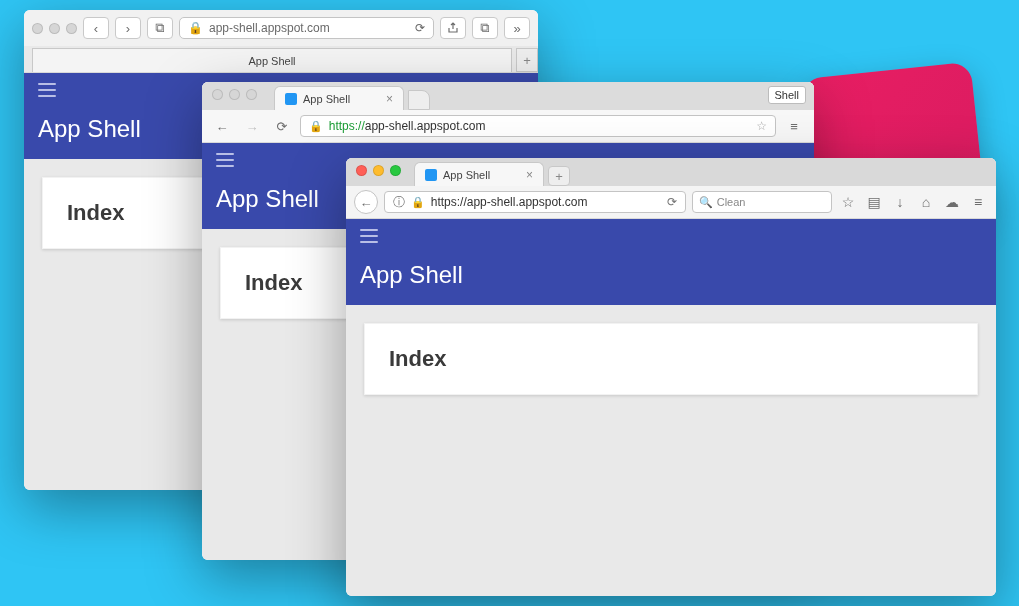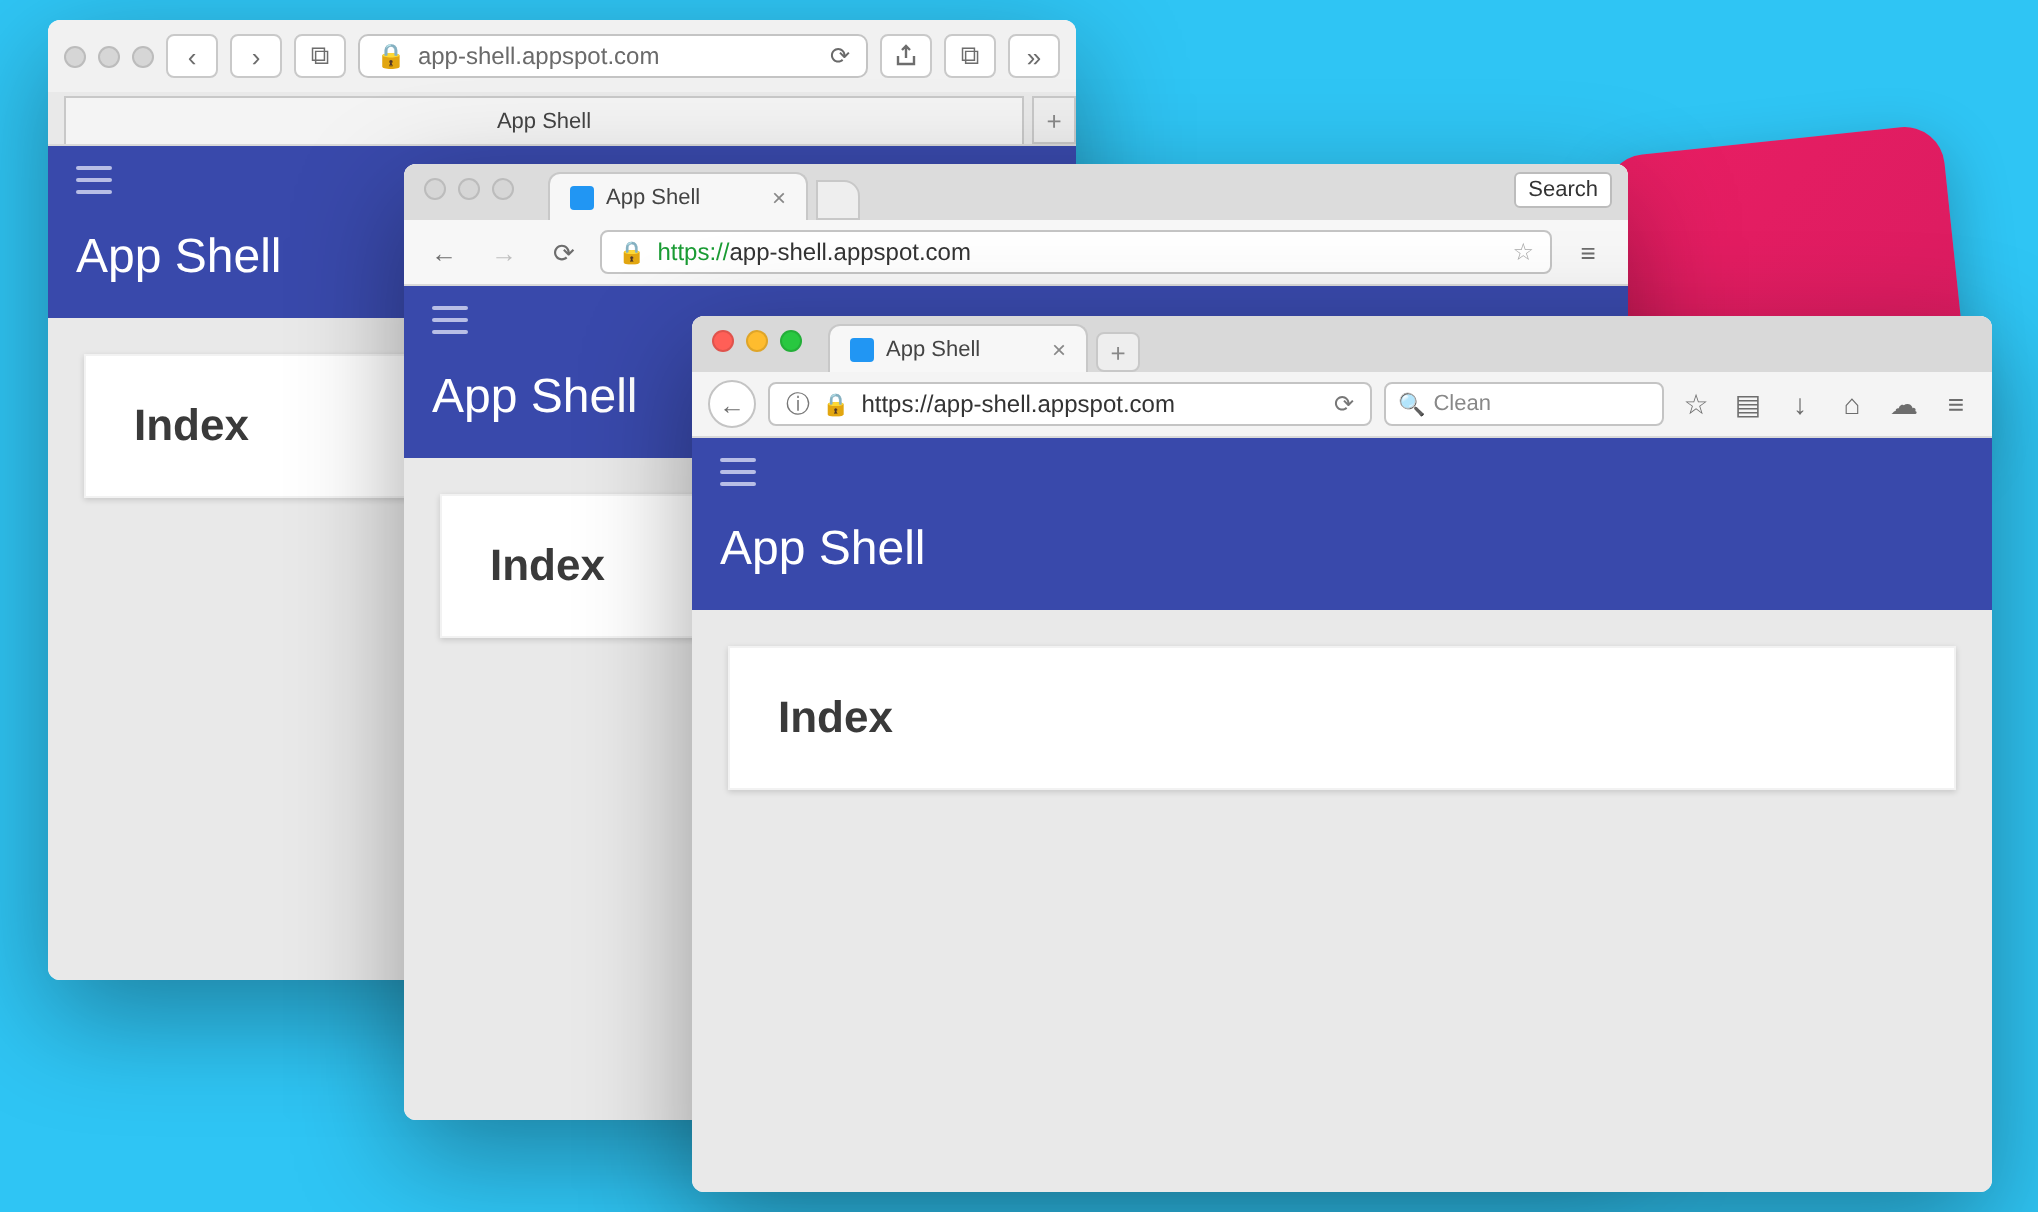--- a/index.html
+++ b/index.html
@@ -243,21 +243,21 @@
         <span class="tl grey"></span>
         <span class="tl grey"></span>
       </div>
       <div class="tab">
         <span class="favicon"></span>
         <span>App Shell</span>
         <span style="flex:1"></span>
         <span class="close">×</span>
       </div>
       <div class="newtab" style="border-radius:0 8px 0 0"></div>
-      <div class="clean-btn">Search</div>
+      <div class="clean-btn">Shell</div>
     </div>
     <div class="toolbar-row">
       <span class="toolbar-icon">←</span>
       <span class="toolbar-icon" style="opacity:.4">→</span>
       <span class="toolbar-icon">⟳</span>
       <div class="omnibox">
         <span class="lock">🔒</span>
         <span class="url">
           <span class="https">https://</span><span>app-shell.appspot.com</span>
         </span>

